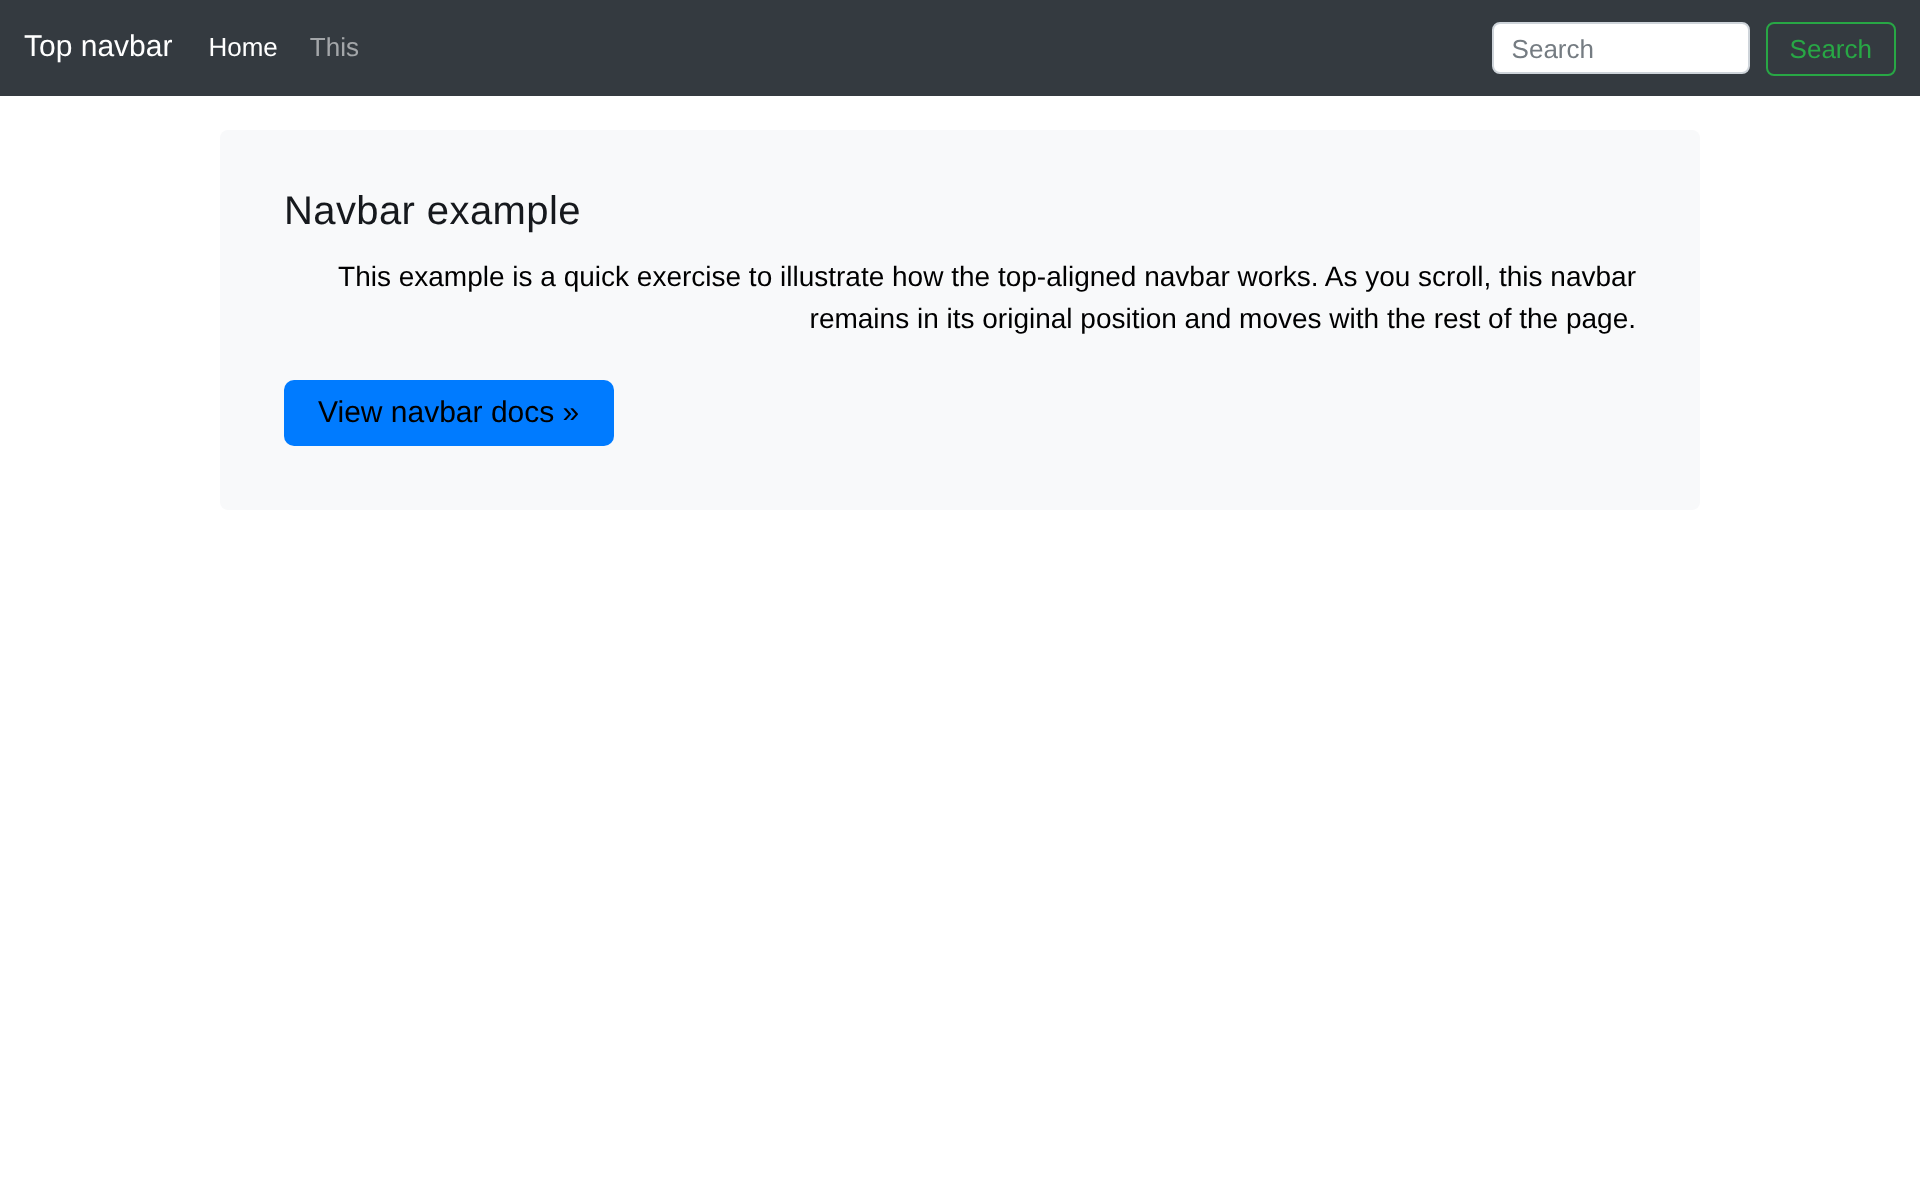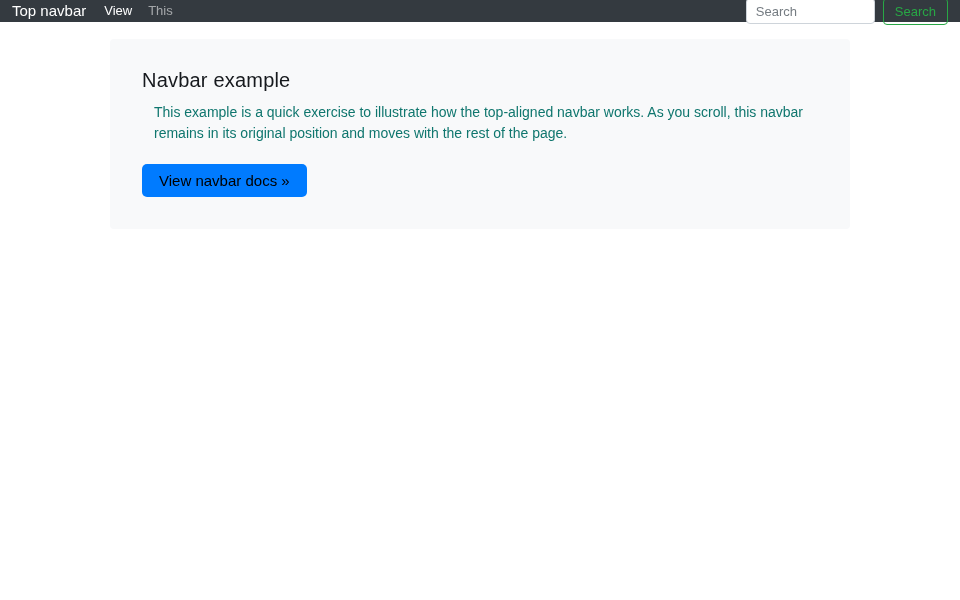--- a/index.html
+++ b/index.html
@@ -6,21 +6,21 @@
   html, body { width: 960px; height: 600px; }
   body {
     background: #ffffff;
     font-family: "Liberation Sans", sans-serif;
     color: #212529;
     overflow: hidden;
   }
 
   
   .navbar {
-    height: 22px;
+    height: 48px;
     background: #343a40;
     display: flex;
     align-items: center;
     padding: 0 12px;
   }
   .navbar-brand {
     color: #ffffff;
     font-size: 15px;
     line-height: 38px;
     text-decoration: none;
@@ -90,23 +90,24 @@
   .jumbotron h1 {
     font-size: 20px;
     font-weight: 500;
     letter-spacing: 0.2px;
     color: #16191d;
     margin: 0 0 10px;
   }
   .jumbotron p {
     font-size: 14px;
     line-height: 21px;
-    color: #0f766e;
+    color: #000000;
     max-width: 676px;
-    margin: 0 12px 20px;
+    margin: 0 0 20px;
+    text-align: right;
   }
   .btn-primary {
     display: inline-block;
     background: #007bff;
     color: #000000;
     border: none;
     border-radius: 5px;
     padding: 8px 17px;
     font-size: 15px;
     font-family: "Liberation Sans", sans-serif;
@@ -115,21 +116,21 @@
   }
 </style>
 </head>
 <body>
 
 <nav class="navbar">
   <a class="navbar-brand">Top navbar</a>
 
   <ul class="navbar-nav">
     <li>
-      <a class="nav-link active">View</a>
+      <a class="nav-link active">Home</a>
     </li>
     <li>
       <a class="nav-link normal">This</a>
     </li>
   </ul>
 
   <form class="search-form">
     <input class="search-input" type="text" placeholder="Search" style="">
     <button class="search-btn" type="button">Search</button>
   </form>

